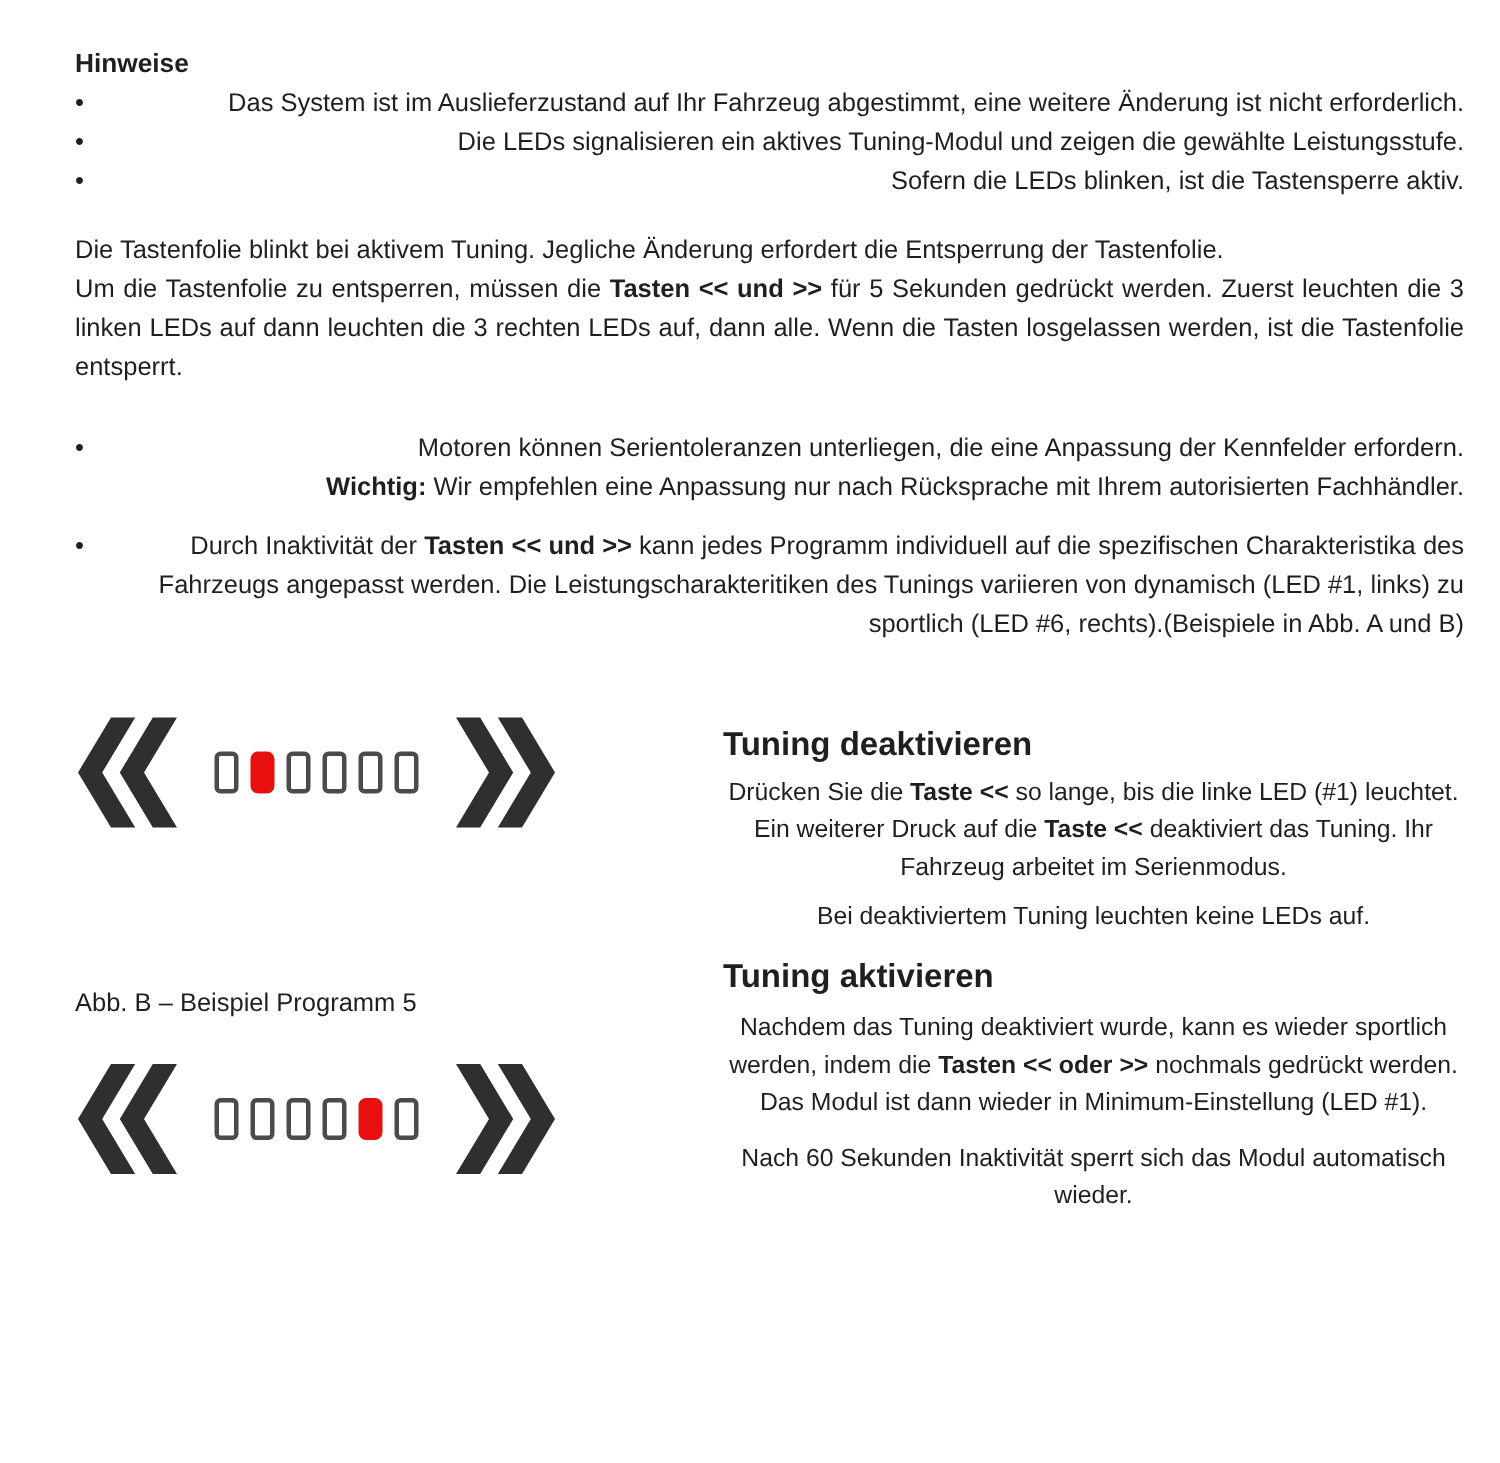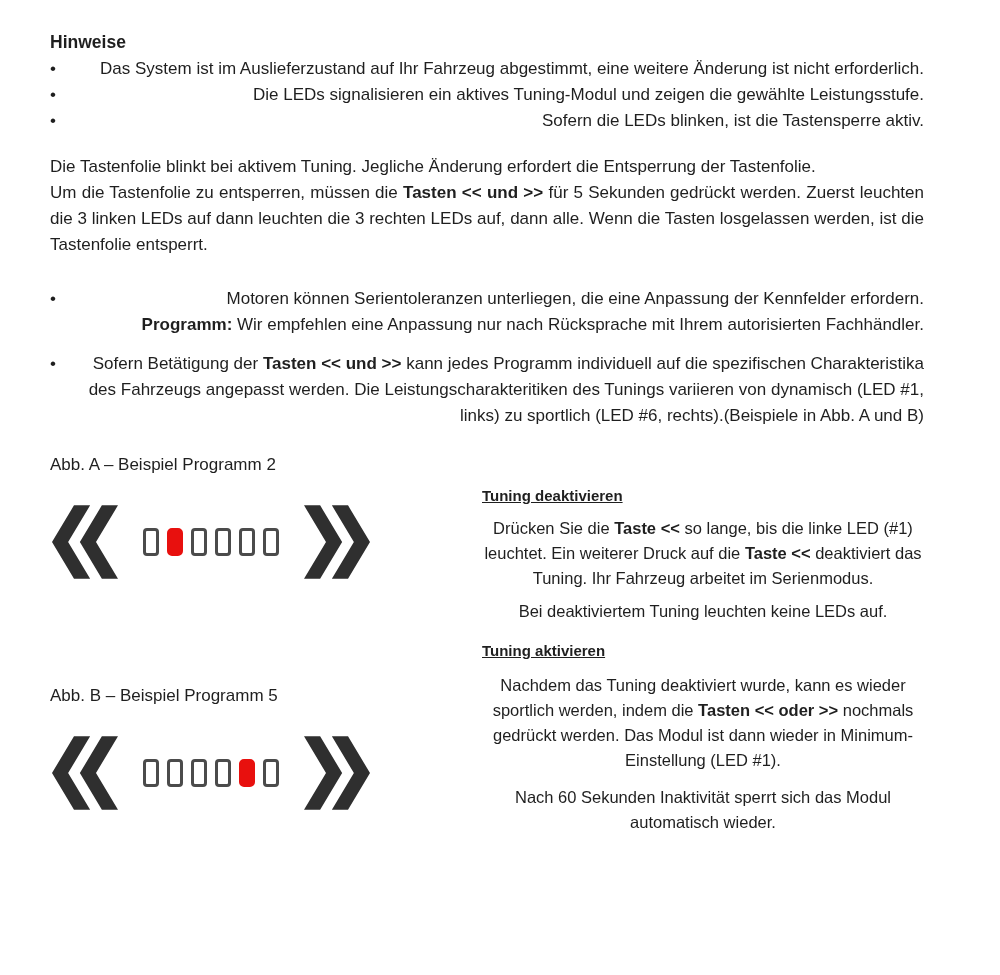--- a/index.html
+++ b/index.html
@@ -7,21 +7,21 @@
     width: 1000px; height: 975px;
     background: #ffffff;
     color: #1f1f1f;
     font-family: "Liberation Sans", sans-serif;
     font-size: 17px;
     overflow: hidden;
   }
   .page {
     box-sizing: border-box;
     width: 1000px; height: 975px;
-    padding: 30px 76px 0 50px;
+    padding: 30px 24px 0 50px;
   }
   .h {
     font-weight: bold;
     font-size: 17.5px;
     line-height: 24px;
   }
   .line { line-height: 26px; }
   .just { text-align: justify; }
   .bullet { display: flex; line-height: 26px; }
   .bullet .marker { width: 28px; flex: none; }
@@ -33,21 +33,21 @@
   .sec-entsperren { margin-top: 20px; }
   .sec-entsperren .para { margin-top: 8px; }
   .sec-anpassung { margin-top: 28px; }
   .sec-anpassung .bullet1 { margin-top: 11px; }
   .sec-anpassung .bullet2 { margin-top: 13px; }
 
   
   .columns { display: flex; margin-top: 22px; }
   .col-left { width: 432px; flex: none; }
   .col-right { flex: 1; font-size: 16.5px; }
-  .col-right .h { font-size: 15px; line-height: 25px; text-decoration: underline; }
+  .col-right .h { font-size: 22px; line-height: 25px; }
   .col-right .para { line-height: 25px; text-align: center; }
   .col-right .deact-title { margin-top: 32px; }
   .col-right .deact-p1 { margin-top: 8px; }
   .col-right .deact-p2 { margin-top: 8px; }
   .col-right .act-title { margin-top: 14px; }
   .col-right .act-p1 { margin-top: 10px; }
   .col-right .act-p2 { margin-top: 12px; }
 
   .fig-label { line-height: 27px; }
   .fig-b-label { margin-top: 102px; }
@@ -95,32 +95,31 @@
   <div class="sec-entsperren">
     <div class="para">
       <div class="line">Die Tastenfolie blinkt bei aktivem Tuning. Jegliche Änderung erfordert die Entsperrung der Tastenfolie.</div>
       <div class="line just"><span>Um die Tastenfolie zu entsperren, müssen die </span><b>Tasten &lt;&lt; und &gt;&gt;</b><span> für 5 Sekunden gedrückt werden. Zuerst leuchten die 3 linken LEDs auf dann leuchten die 3 rechten LEDs auf, dann alle. Wenn die Tasten losgelassen werden, ist die Tastenfolie entsperrt.</span></div>
     </div>
   </div>
 
   <div class="sec-anpassung">
     <div class="bullet bullet1">
         <span class="marker">•</span>
-        <span class="btext"><span>Motoren können Serientoleranzen unterliegen, die eine Anpassung der Kennfelder erfordern.</span><br><b>Programm:</b><span> Wir empfehlen eine Anpassung nur nach Rücksprache mit Ihrem autorisierten Fachhändler.</span></span>
+        <span class="btext"><span>Motoren können Serientoleranzen unterliegen, die eine Anpassung der Kennfelder erfordern.</span><br><b>Wichtig:</b><span> Wir empfehlen eine Anpassung nur nach Rücksprache mit Ihrem autorisierten Fachhändler.</span></span>
       </div>
     <div class="bullet bullet2">
         <span class="marker">•</span>
-        <span class="btext just"><span>Sofern Betätigung der </span><b>Tasten &lt;&lt; und &gt;&gt;</b><span> kann jedes Programm individuell auf die spezifischen Charakteristika des Fahrzeugs angepasst werden. Die Leistungscharakteritiken des Tunings variieren von dynamisch (LED #1, links) zu sportlich (LED #6, rechts).(Beispiele in Abb. A und B)</span></span>
+        <span class="btext just"><span>Durch Inaktivität der </span><b>Tasten &lt;&lt; und &gt;&gt;</b><span> kann jedes Programm individuell auf die spezifischen Charakteristika des Fahrzeugs angepasst werden. Die Leistungscharakteritiken des Tunings variieren von dynamisch (LED #1, links) zu sportlich (LED #6, rechts).(Beispiele in Abb. A und B)</span></span>
       </div>
   </div>
 
   <div class="columns">
 
     <div class="col-left">
-      <div class="fig-label">Abb. A – Beispiel Programm 2</div>
       <div class="fig-graphic">
         <svg class="chev left" viewBox="0 0 90 100">
             <polygon points="30,0 52,0 22,50 52,100 30,100 0,50"></polygon>
             <polygon points="68,0 90,0 60,50 90,100 68,100 38,50"></polygon>
           </svg>
         <div class="leds">
             <div class="led"></div>
             <div class="led on"></div>
             <div class="led"></div>
             <div class="led"></div>

